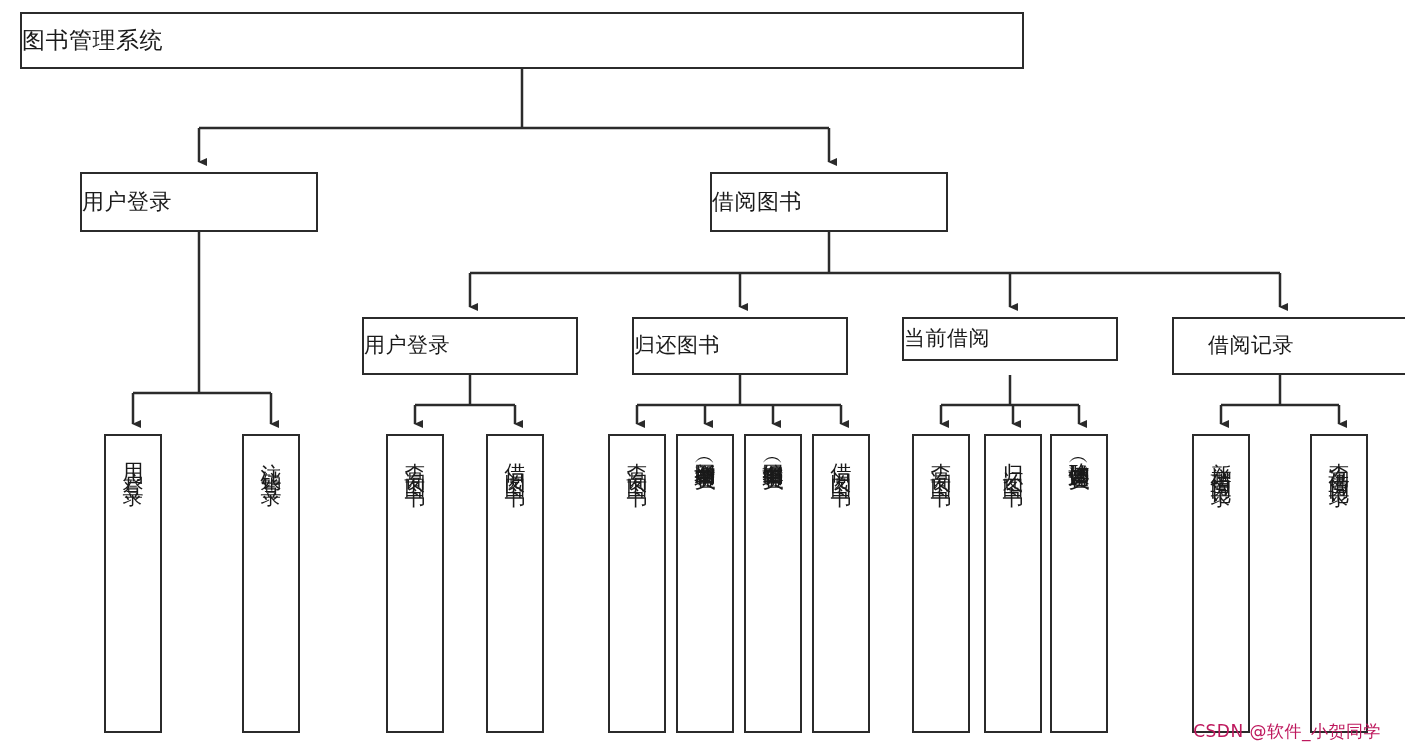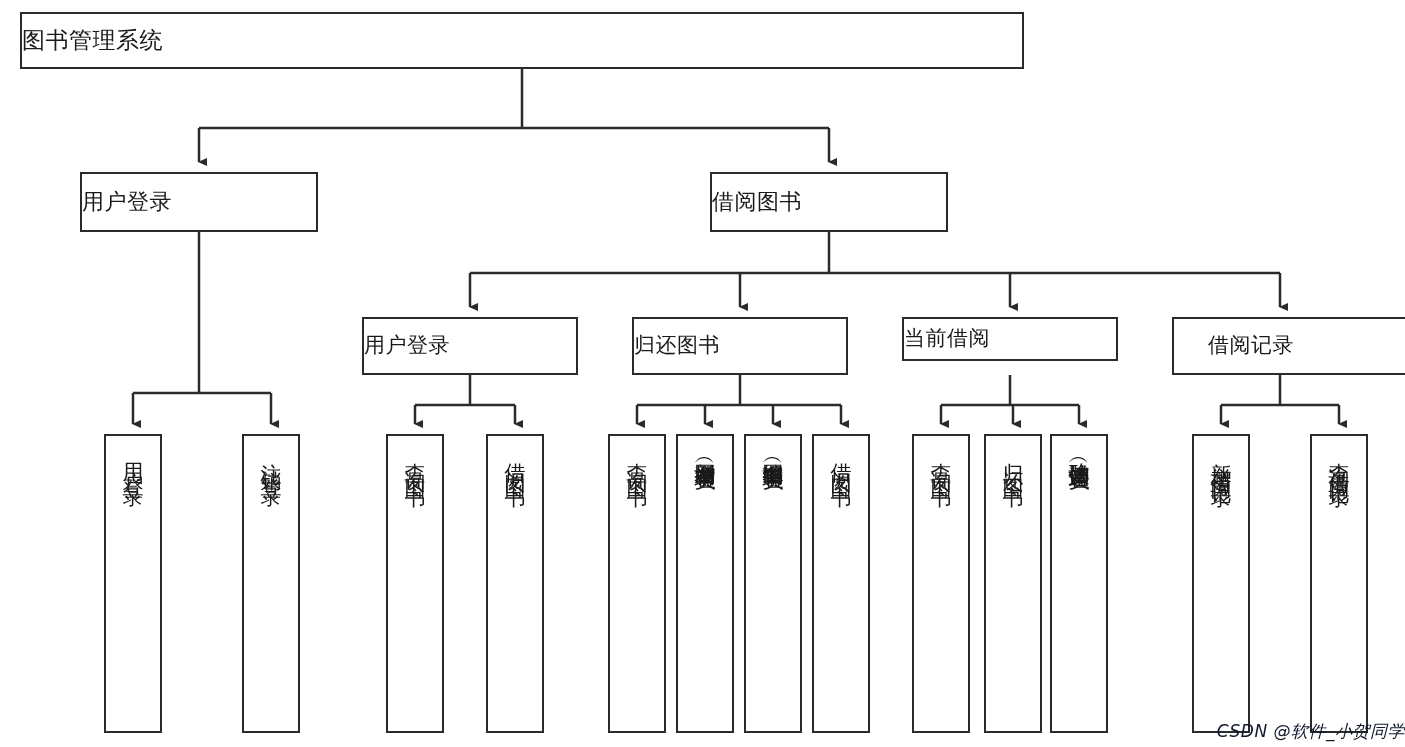--- a/index.html
+++ b/index.html
@@ -54,27 +54,26 @@
     font-size: 21px;
     line-height: 1.15;
     letter-spacing: 1px;
     white-space: nowrap;
     color: #1a1a1a;
   }
   .leaf-short .node-label-v { letter-spacing: 8px; }
   .leaf-mid .node-label-v { letter-spacing: 5px; }
   .watermark {
     position: absolute;
-    right: 0;
+    right: 24px;
     bottom: 4px;
     font-size: 17px;
-    color: #0f172a;
+    color: #be185d;
     white-space: nowrap;
     letter-spacing: 0.5px;
-    font-style: italic;
   }
 </style>
 </head>
 <body>
 
 <div id="diagram-root">
 
   <svg id="flow-svg" viewBox="0 0 1405 747" xmlns="http://www.w3.org/2000/svg">
     <defs>
       <marker id="arrowhead" markerWidth="9" markerHeight="9" refX="4" refY="8" orient="auto" markerUnits="userSpaceOnUse">

